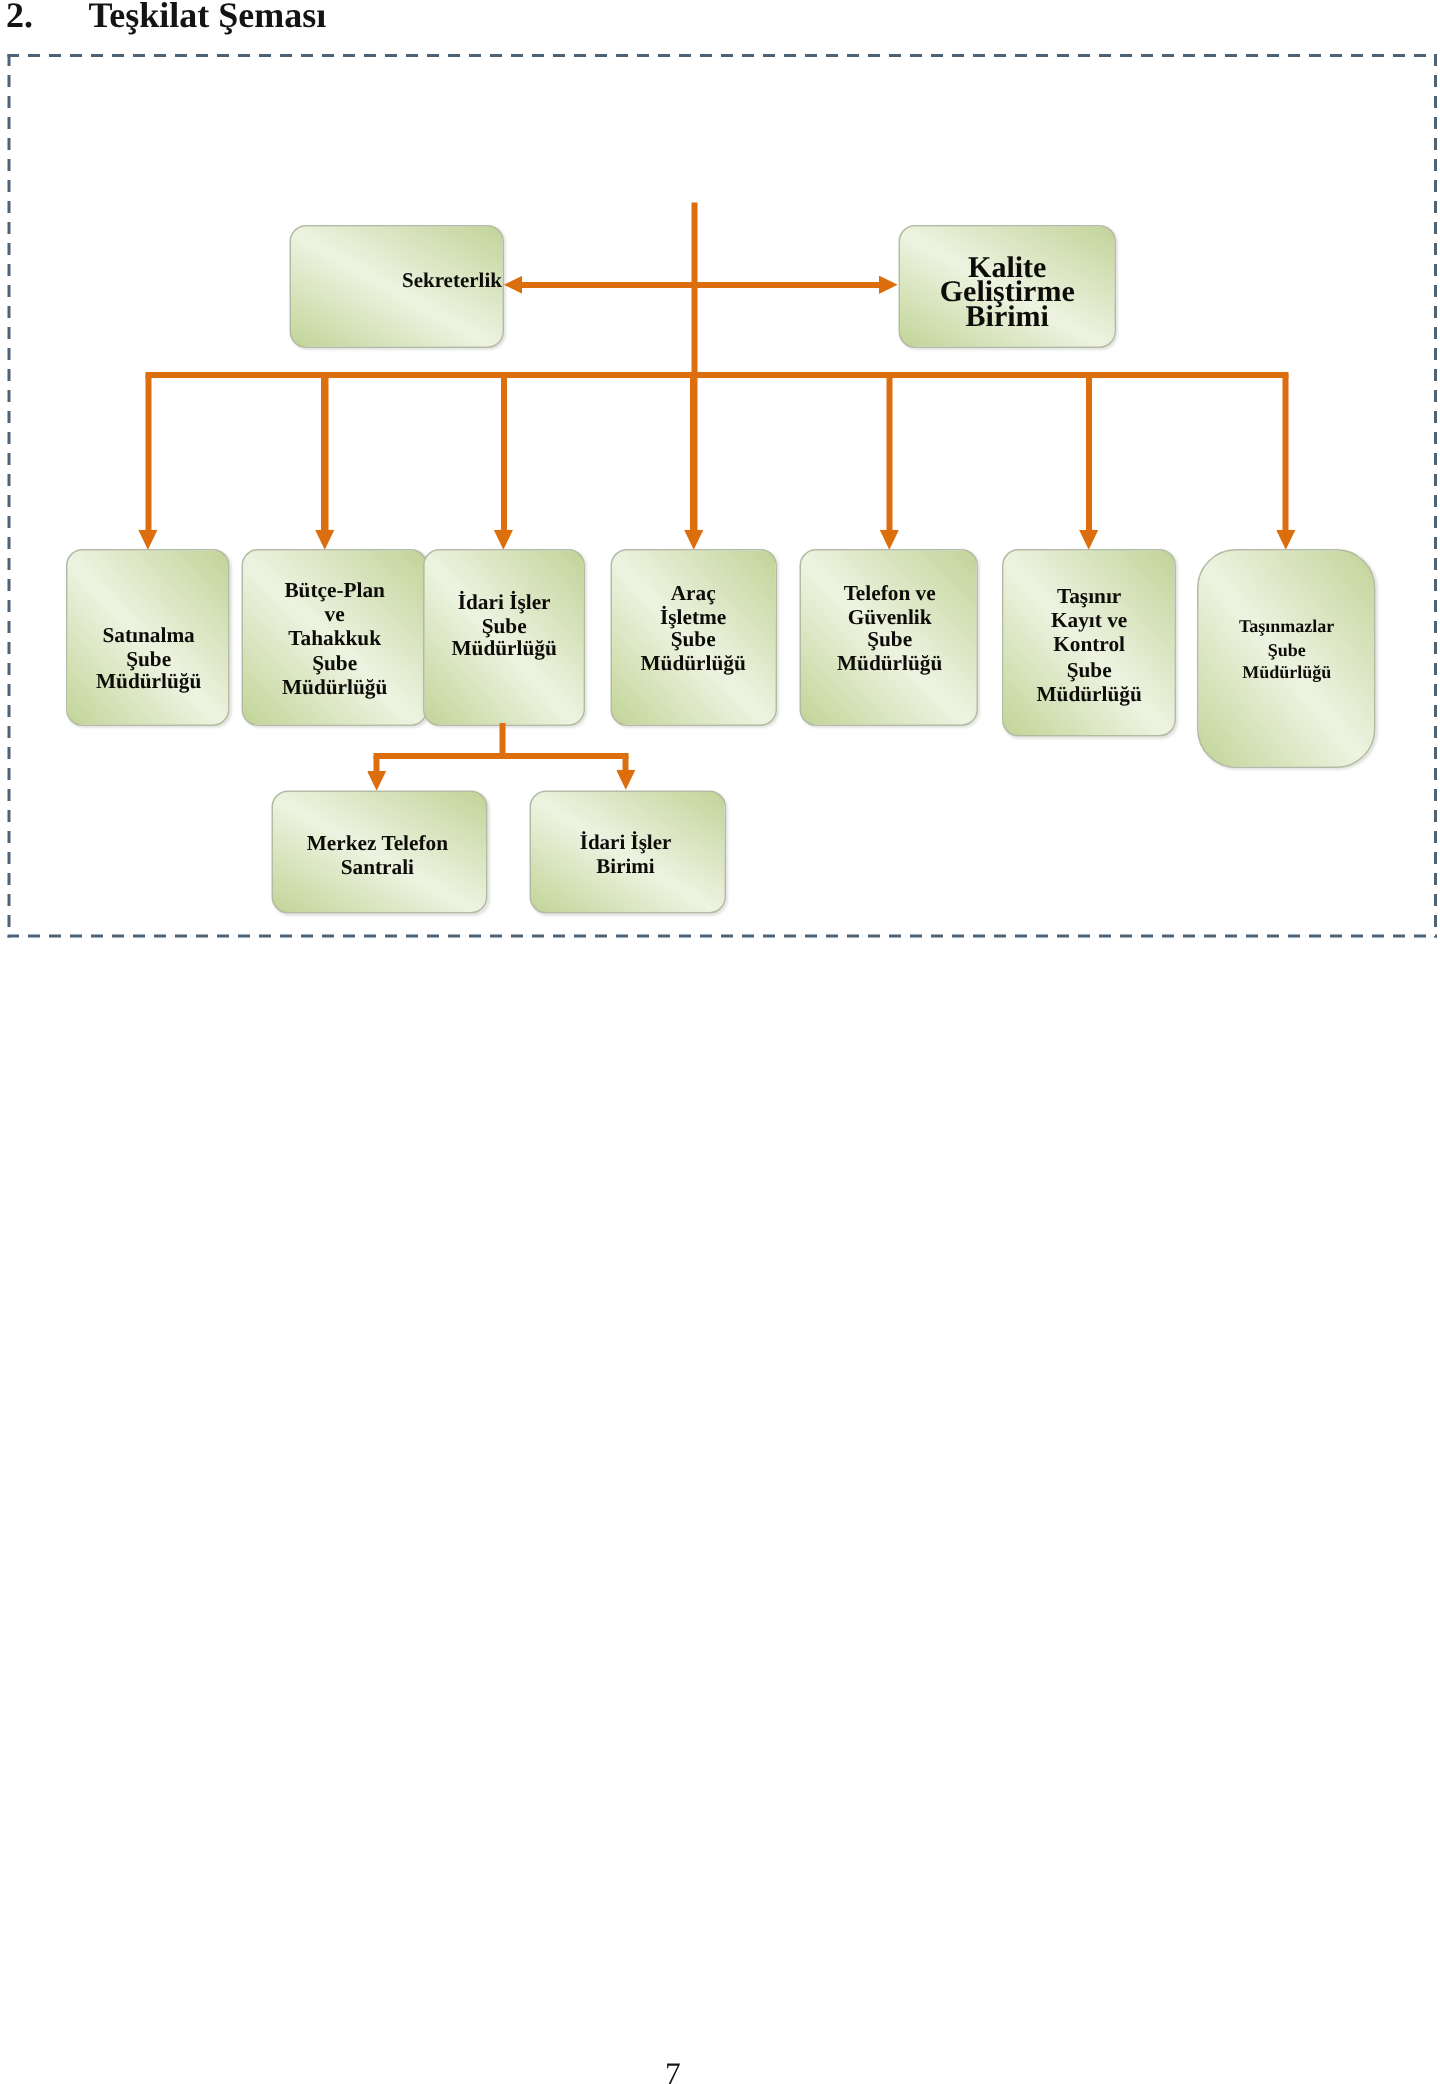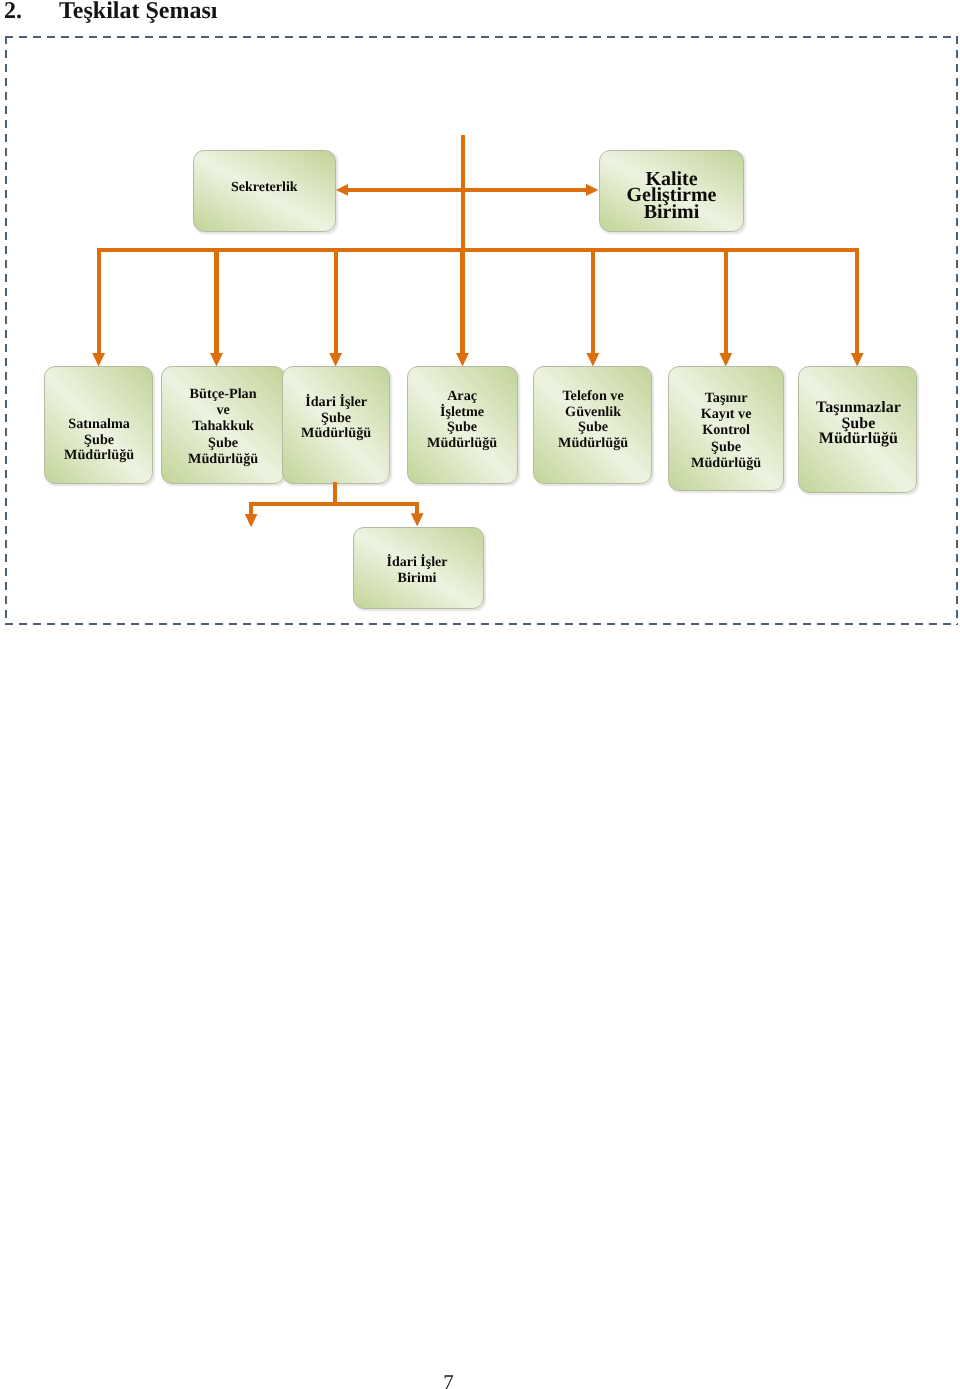--- a/index.html
+++ b/index.html
@@ -46,21 +46,21 @@
 </style>
 </head>
 <body>
 
 <div id="page">
   <div class="heading" id="hd-num">2.</div>
   <div class="heading" id="hd-title">Teşkilat Şeması</div>
   <div id="chartframe"></div>
 
   <div id="canvas">
-    <div class="node" id="nd-sek" style="left: 192.5px; top: 150.3px; width: 143px; height: 81.7px; font-size: 14px; line-height: 16px;">
+    <div class="node" id="nd-sek" style="left: 192.5px; top: 150.3px; width: 143px; height: 81.7px; font-size: 14px; line-height: 16px; justify-content: flex-end;">
         <span class="lbl" style="transform: translate(0px, -2.6px);">Sekreterlik</span>
       </div>
     <div class="node" id="nd-kal" style="left: 599px; top: 150.3px; width: 145px; height: 81.7px; font-size: 20px; line-height: 16.4px;">
         <span class="lbl" style="transform: translate(0px, 3.6px);">Kalite Geliştirme
 Birimi</span>
       </div>
     <div class="node" id="nd-n1" style="left: 43.9px; top: 366px; width: 109.5px; height: 117.5px; font-size: 14.2px; line-height: 15.5px;">
         <span class="lbl" style="transform: translate(0px, -7.25px); margin-top: 44px;">Satınalma
 Şube
 Müdürlüğü</span>
@@ -89,24 +89,28 @@
 Şube
 Müdürlüğü</span>
       </div>
     <div class="node" id="nd-n6" style="left: 667.9px; top: 366px; width: 115.9px; height: 125px; font-size: 14.2px; line-height: 16.2px;">
         <span class="lbl" style="transform: translate(0px, 2.2px);">Taşınır
 Kayıt ve
 Kontrol
 Şube
 Müdürlüğü</span>
       </div>
-    <div class="node" id="nd-n7" style="left: 797.5px; top: 366px; width: 119.5px; height: 127px; font-size: 16px; line-height: 15.6px;">
+    <div class="node" id="nd-n7" style="left: 797.5px; top: 366px; width: 119.5px; height: 146px; font-size: 12px; line-height: 15.6px; border-radius: 26px;">
         <span class="lbl" style="transform: translate(1px, -5.75px);">Taşınmazlar
 Şube
 Müdürlüğü</span>
+      </div>
+    <div class="node" id="nd-b1" style="left: 181px; top: 526.7px; width: 144px; height: 82.3px; font-size: 14.2px; line-height: 16.3px;">
+        <span class="lbl" style="transform: translate(-1.5px, 2.4px);">Merkez Telefon
+Santrali</span>
       </div>
     <div class="node" id="nd-b2" style="left: 353px; top: 526.5px; width: 131px; height: 82.3px; font-size: 14px; line-height: 16.3px;">
         <span class="lbl" style="transform: translate(-1.5px, 4.1px);">İdari İşler
 Birimi</span>
       </div>
   <div class="seg" style="left: 460.9px; top: 135px; width: 4.2px; height: 114.9px;"></div>
       <div class="seg" style="left: 347.5px; top: 187.8px; width: 115.5px; height: 4.2px;"></div>
       <div class="arrow a-left" style="left: 335.9px; top: 183.7px;"></div>
       <div class="seg" style="left: 463px; top: 187.8px; width: 124px; height: 4.2px;"></div>
       <div class="arrow a-right" style="left: 585.9px; top: 183.7px;"></div>

